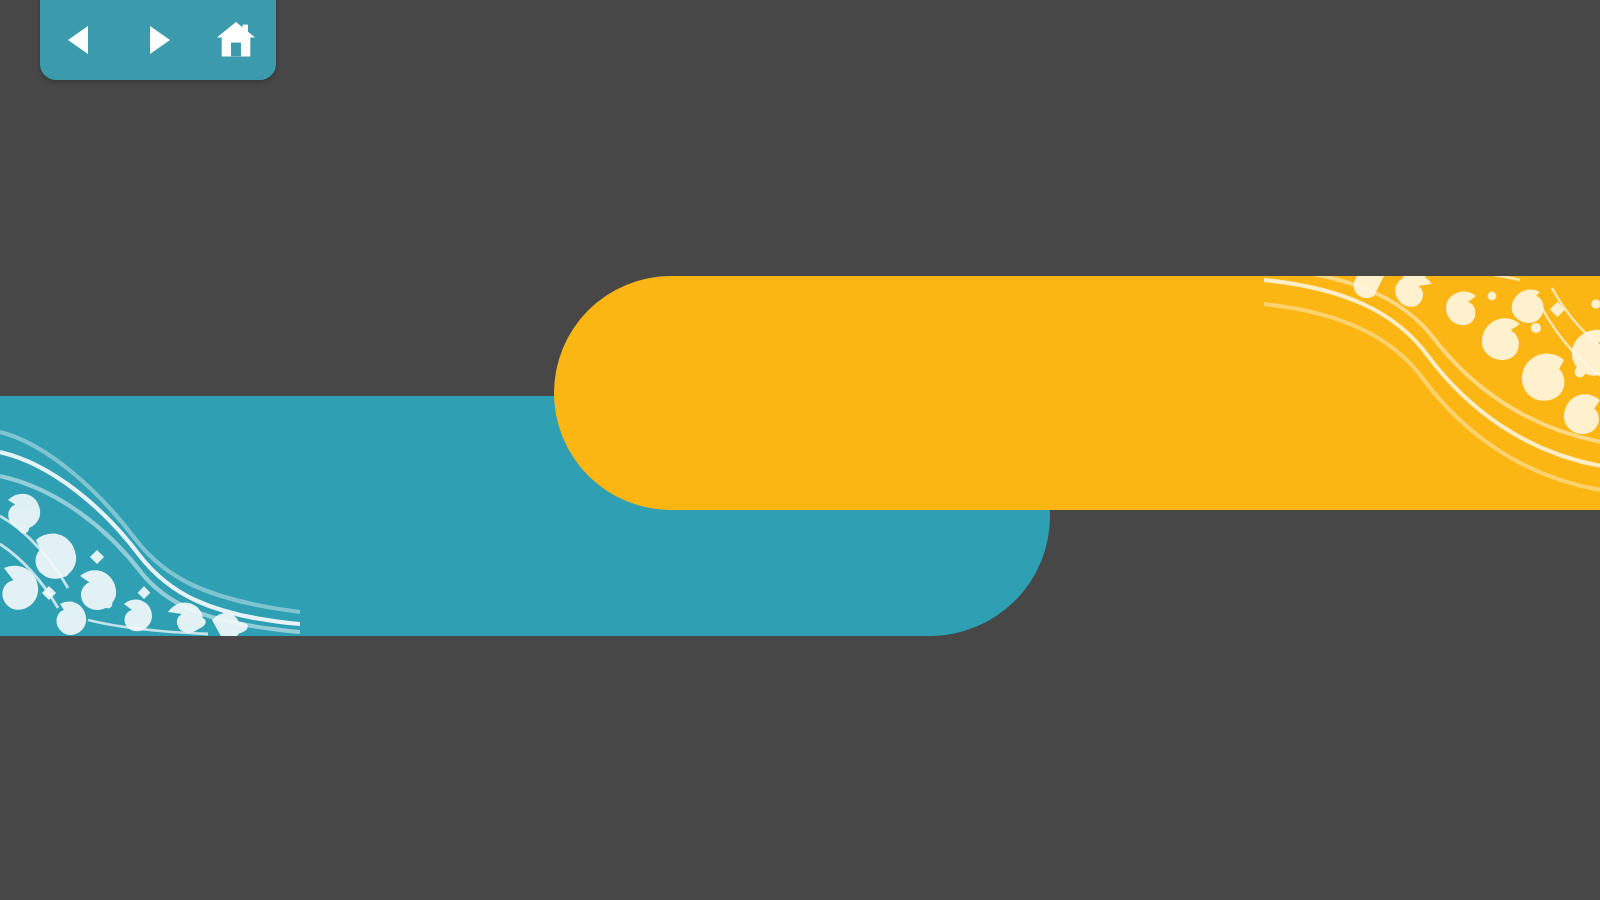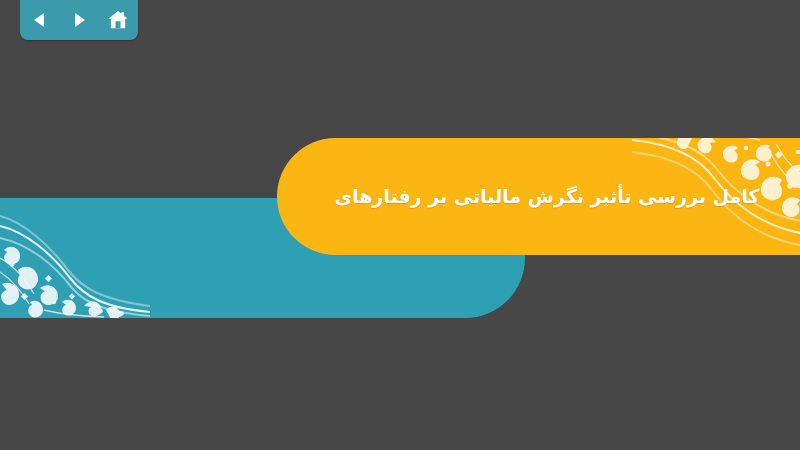--- a/index.html
+++ b/index.html
@@ -191,18 +191,17 @@
         <ellipse cx="50" cy="-4" rx="6.4" ry="3.2" transform="rotate(8 50 -4)"></ellipse>
       </g>
       <g fill="none" stroke="#ffffff" stroke-width="1.3" opacity="0.7">
         <path d="M175,54 c-15,-8 -28,-23 -36,-38"></path>
         <path d="M175,40 c-13,-8 -24,-21 -31,-34"></path>
         <path d="M128,2 c-17,-4 -38,-6 -64,-7"></path>
       </g>
     </svg>
 
     <div id="title-block">
-      <span class="title-line">کامل بررسی تأثیر نگرش مالیاتی بر رفتارهای</span>
     </div>
 
   </div>
 
 </div>
 
 </body></html>

